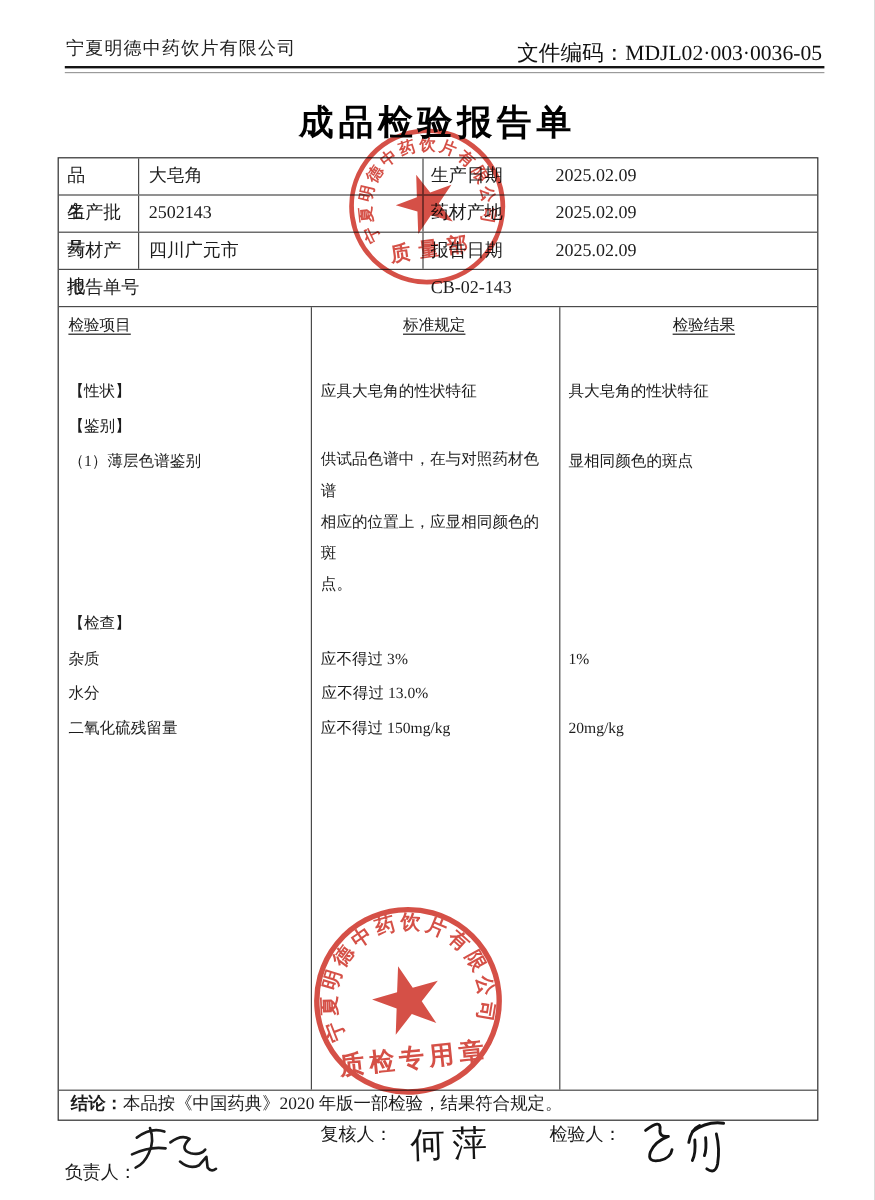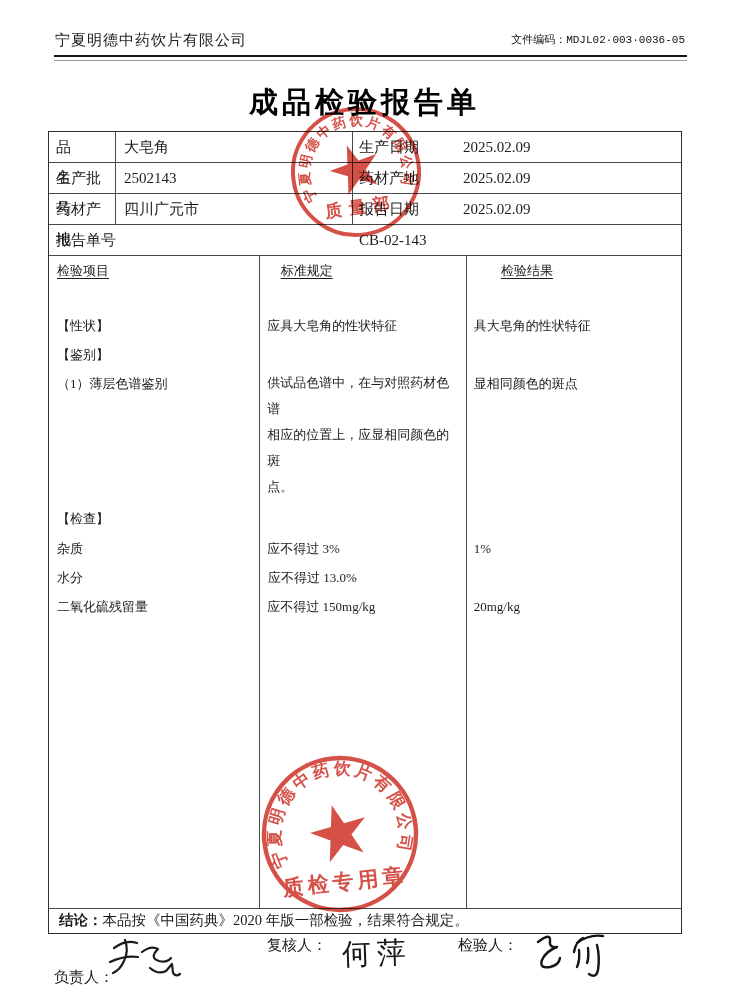--- a/index.html
+++ b/index.html
@@ -4,21 +4,21 @@
 <style>
   * { margin:0; padding:0; box-sizing:border-box; }
   html,body { background:#9a9a9a; }
   .page {
     position:relative; width:729px; height:1000px; background:#ffffff;
     margin:0 auto; overflow:hidden;
     font-family:"Liberation Serif","DejaVu Serif",serif; color:#1c1c1c;
   }
   
   .hdr-company { position:absolute; left:55px; top:31px; font-size:15px; letter-spacing:1px; color:#222; }
-  .hdr-code    { position:absolute; right:44px; top:32px; font-size:11px; color:#111;font-family:Liberation Mono, monospace; }
+  .hdr-code    { position:absolute; right:44px; top:32px; font-size:18px; color:#111; }
   .hdr-rule-1  { position:absolute; left:54px; right:42px; top:55px; height:2.4px; background:#151515; }
   .hdr-rule-2  { position:absolute; left:54px; right:42px; top:60px; height:1px; background:#9b9b9b; }
   .doc-title   { position:absolute; left:0; right:0; top:83px; text-align:center;
                  font-size:29px; font-weight:bold; letter-spacing:4px; color:#000; }
   
   .tbl { position:absolute; left:48px; top:131px; width:634px;
          border:1.6px solid #2d2d2d; font-size:15px; }
   .irow { display:flex; height:31px; line-height:30px; border-bottom:1px solid #4a4a4a; }
   .c-l1 { width:67px;  padding:0 7px; border-right:1px solid #4a4a4a; display:flex; justify-content:space-between; }
   .c-v1 { width:237px; padding:0 8px; border-right:1px solid #4a4a4a; }
@@ -30,21 +30,21 @@
   .rrow .rvalue { position:absolute; left:310px; top:0; }
   
   .main { position:relative; height:653px; border-bottom:1px solid #4a4a4a; font-size:13px; }
   .vline1 { position:absolute; left:210px; top:0; bottom:0; width:1px; background:#4a4a4a; }
   .vline2 { position:absolute; left:417px; top:0; bottom:0; width:1px; background:#4a4a4a; }
   .mrow { display:flex; align-items:flex-start; }
   .m1 { width:210px; padding:0 8px; }
   .m2 { width:207px; padding:0 9px; white-space:pre-line; }
   .m3 { width:217px; padding:0 9px; }
   .mhead { height:22px; padding-top:6px;gap:40px; }
-  .mhead .m2, .mhead .m3 { text-align:left; }
+  .mhead .m2, .mhead .m3 { text-align:center; }
   .mhead span { text-decoration:underline; text-underline-offset:3px; }
   .r-a { margin-top:34px; line-height:28px; }
   .r-b { line-height:30px; }
   .r-c { line-height:26px; }
   .r-c .m1, .r-c .m3 { line-height:28px; }
   .r-d { margin-top:4px; line-height:30px; }
   .r-e { line-height:29px; }
   
   .concl { height:24px; line-height:23px; font-size:14.5px; padding-left:10px; }
   .concl b { font-weight:bold; }

